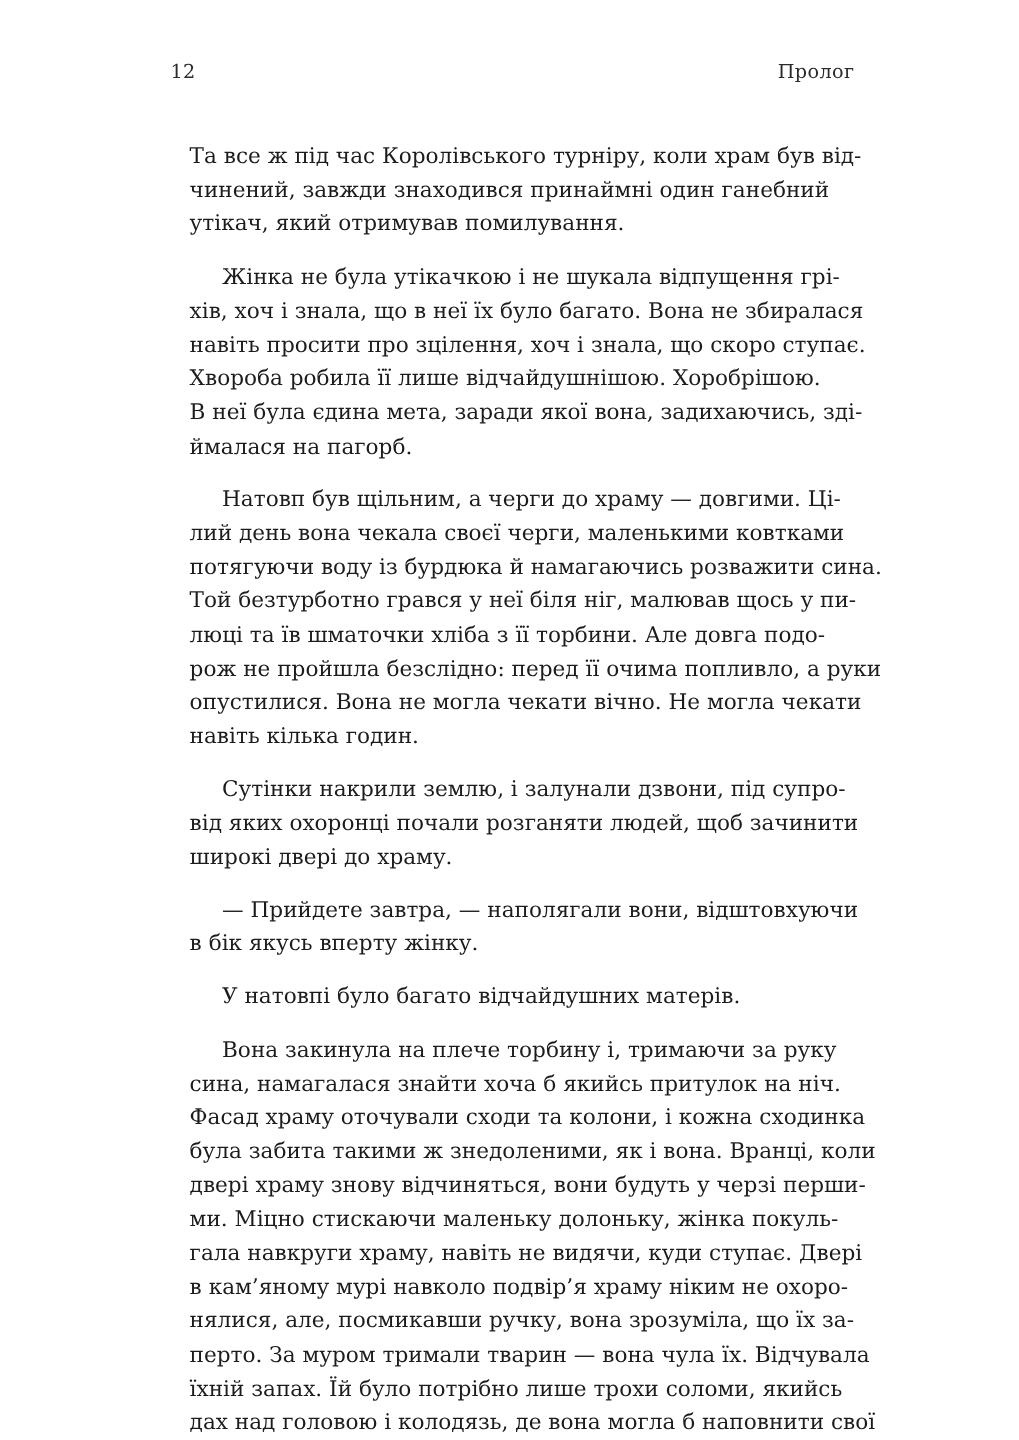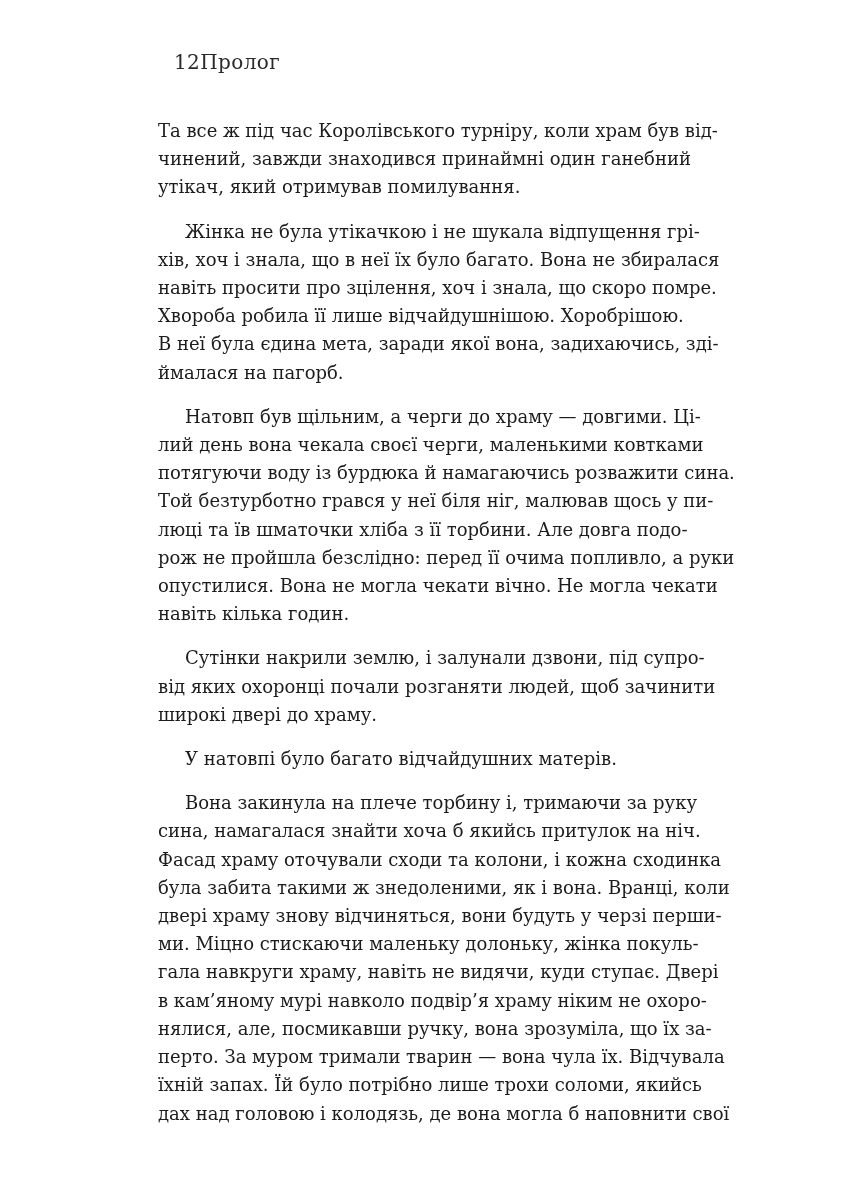--- a/index.html
+++ b/index.html
@@ -15,24 +15,24 @@
     color: #1c1c1c;
     font-family: "DejaVu Serif", "Liberation Serif", serif;
     overflow: hidden;
   }
   .running-header {
     position: absolute;
     top: 50px;
     left: 142px;
     width: 570px;
     display: flex;
+    justify-content: space-between;
     align-items: baseline;
-    font-size: 20px;
+    font-size: 16px;
     color: #2a2a2a;
-    margin-left: 32px;
   }
   .running-header .folio {
     font-style: normal;
     letter-spacing: 0.02em;
   }
   .running-header .head {
     letter-spacing: 0.02em;
   }
   .text-column {
     position: absolute;
@@ -61,35 +61,37 @@
     <span class="folio">12</span>
     <span class="head">Пролог</span>
   </div>
 
   <div class="text-column">
     <p class="p-noindent">Та все ж під час Королівського турніру, коли храм був від-
 чинений, завжди знаходився принаймні один ганебний
 утікач, який отримував помилування.</p>
     <p class="p-indent">Жінка не була утікачкою і не шукала відпущення грі-
 хів, хоч і знала, що в неї їх було багато. Вона не збиралася
-навіть просити про зцілення, хоч і знала, що скоро помре.
+навіть просити про зцілення, хоч і знала, що скоро ступає.
 Хвороба робила її лише відчайдушнішою. Хоробрішою.
 В неї була єдина мета, заради якої вона, задихаючись, зді-
 ймалася на пагорб.</p>
     <p class="p-indent">Натовп був щільним, а черги до храму — довгими. Ці-
 лий день вона чекала своєї черги, маленькими ковтками
 потягуючи воду із бурдюка й намагаючись розважити сина.
 Той безтурботно грався у неї біля ніг, малював щось у пи-
 люці та їв шматочки хліба з її торбини. Але довга подо-
 рож не пройшла безслідно: перед її очима попливло, а руки
 опустилися. Вона не могла чекати вічно. Не могла чекати
 навіть кілька годин.</p>
     <p class="p-indent">Сутінки накрили землю, і залунали дзвони, під супро-
 від яких охоронці почали розганяти людей, щоб зачинити
 широкі двері до храму.</p>
+    <p class="p-indent">— Прийдете завтра, — наполягали вони, відштовхуючи
+в бік якусь вперту жінку.</p>
     <p class="p-indent">У натовпі було багато відчайдушних матерів.</p>
     <p class="p-indent">Вона закинула на плече торбину і, тримаючи за руку
 сина, намагалася знайти хоча б якийсь притулок на ніч.
 Фасад храму оточували сходи та колони, і кожна сходинка
 була забита такими ж знедоленими, як і вона. Вранці, коли
 двері храму знову відчиняться, вони будуть у черзі перши-
 ми. Міцно стискаючи маленьку долоньку, жінка покуль-
 гала навкруги храму, навіть не видячи, куди ступає. Двері
 в кам’яному мурі навколо подвір’я храму ніким не охоро-
 нялися, але, посмикавши ручку, вона зрозуміла, що їх за-

